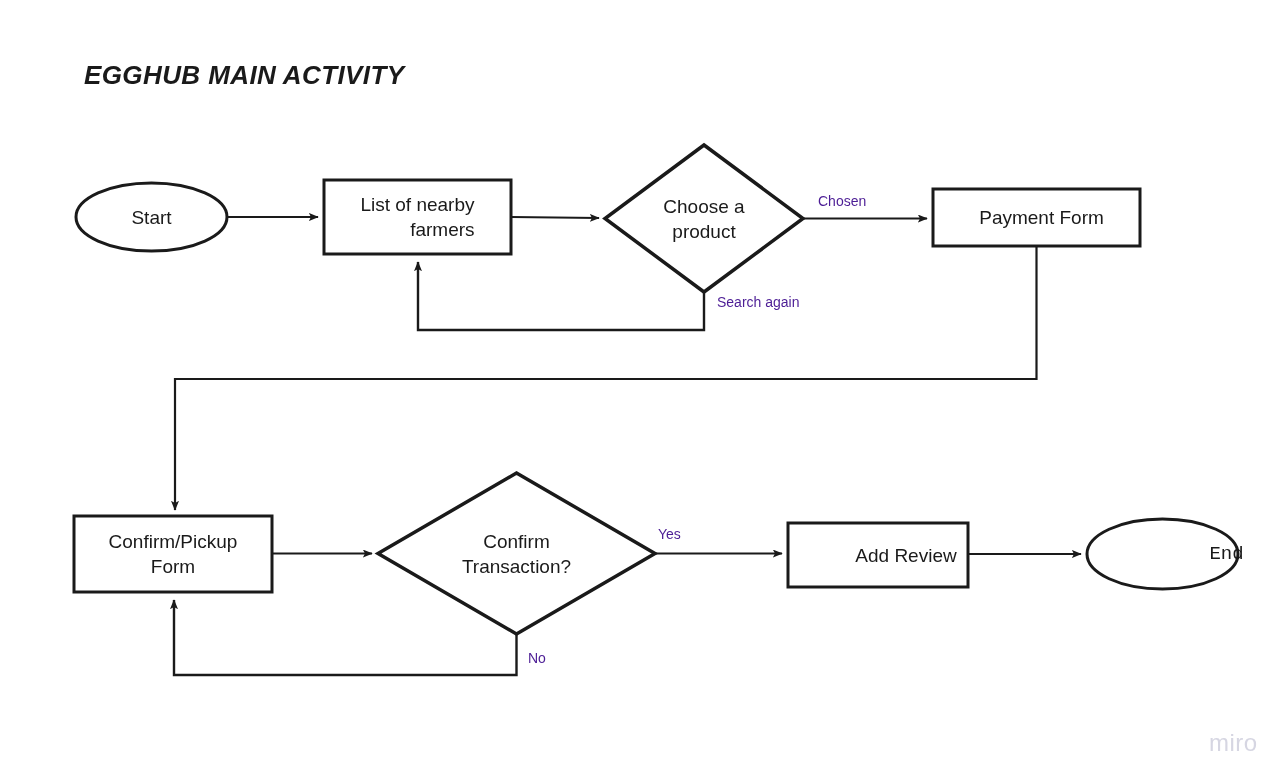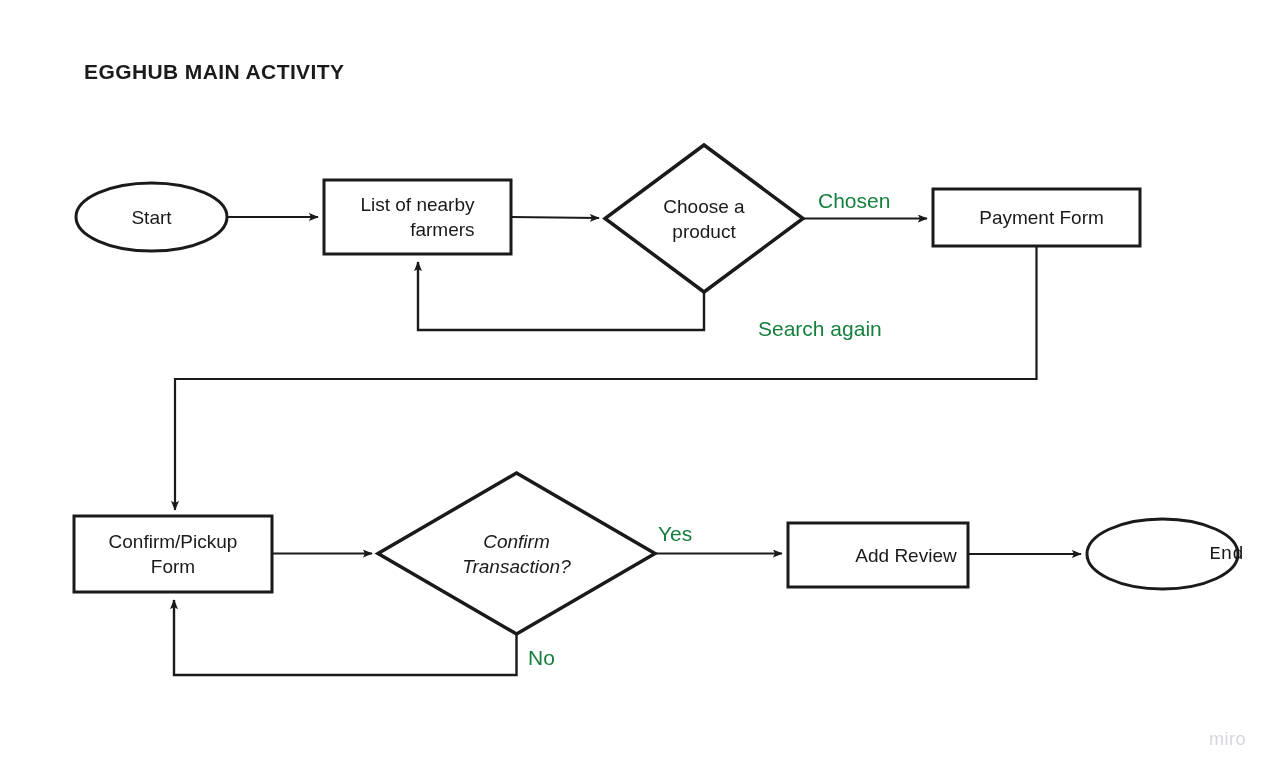--- a/index.html
+++ b/index.html
@@ -18,50 +18,51 @@
   #canvas {
     position: absolute;
     inset: 0;
     width: 1283px;
     height: 779px;
   }
   #title {
     position: absolute;
     left: 84px;
     top: 60px;
-    font-size: 21px;
+    font-size: 26px;
     font-weight: bold;
     letter-spacing: 0.4px;
     color: #1a1a1a;
     white-space: nowrap;
+    font-style: italic;
   }
   .node-label {
     position: absolute;
     display: flex;
     align-items: center;
     justify-content: center;
     text-align: center;
     font-size: 19px;
     line-height: 25px;
     color: #1a1a1a;
     pointer-events: none;
     white-space: pre-line;
   }
   .edge-label {
     position: absolute;
-    font-size: 21px;
+    font-size: 14px;
     line-height: 18px;
-    color: #15803d;
+    color: #4c1d95;
     white-space: nowrap;
   }
   #watermark {
     position: absolute;
     left: 1209px;
     top: 729px;
-    font-size: 18px;
+    font-size: 24px;
     letter-spacing: 0.5px;
     color: #d6d6e2;
     font-weight: 500;
   }
 </style>
 </head>
 <body>
 
 <svg id="canvas" viewBox="0 0 1283 779" xmlns="http://www.w3.org/2000/svg">
   <defs>
@@ -113,28 +114,28 @@
 farmers</div>
 
 <div class="node-label" style="left:605px; top:145px; width:198px; height:147px;">Choose a
 product</div>
 
 <div class="node-label" style="left:933px; top:189px; width:217px; height:57px;">Payment Form</div>
 
 <div class="node-label" style="left:74px; top:516px; width:198px; height:76px;">Confirm/Pickup
 Form</div>
 
-<div class="node-label" style="left:398px; top:473px; width:237px; height:161px;font-style:italic;">Confirm
+<div class="node-label" style="left:398px; top:473px; width:237px; height:161px;">Confirm
 Transaction?</div>
 
 <div class="node-label" style="left:788px; top:523px; width:180px; height:64px;margin-left:28px;">Add Review</div>
 
 <div class="node-label" style="left:1151px; top:519px; width:151px; height:70px;font-family:Liberation Mono, monospace;">End</div>
 
 <div class="edge-label" style="left:818px; top:192px;">Chosen</div>
 
-<div class="edge-label" style="left:717px; top:320px;margin-left:41px;">Search again</div>
+<div class="edge-label" style="left:717px; top:293px;">Search again</div>
 
 <div class="edge-label" style="left:658px; top:525px;text-align:center;">Yes</div>
 
 <div class="edge-label" style="left:528px; top:649px;text-align:center;">No</div>
 
 <div id="watermark">miro</div>
 
 </body></html>

